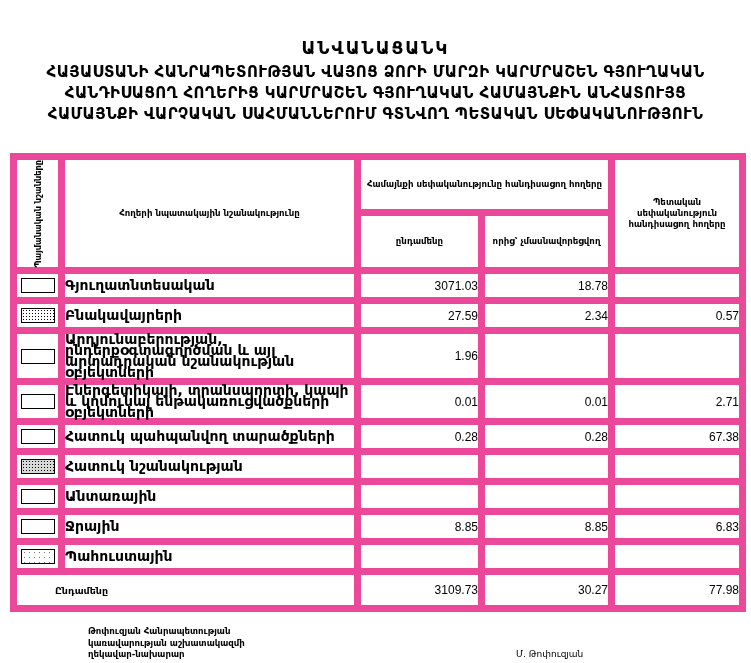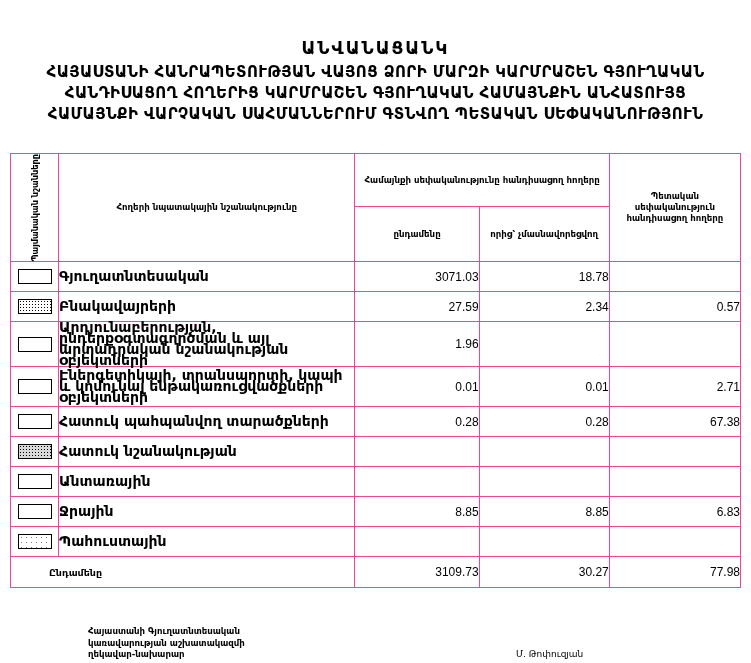--- a/index.html
+++ b/index.html
@@ -67,21 +67,21 @@
     top: 153px;
     left: 10px;
     width: 731px;
   }
   table.main {
     border-collapse: collapse;
     width: 731px;
     table-layout: fixed;
   }
   table.main td, table.main th {
-    border: 1px solid #ec4899;
+    border: 7px solid #ec4899;
     padding: 0;
     vertical-align: middle;
   }
   .hdr {
     text-align: center;
     font-size: 8.6px;
     font-weight: bold;
     line-height: 11px;
     padding: 3px 4px;
   }
@@ -320,20 +320,20 @@
           <td class="name" colspan="2">Ընդամենը</td>
           <td class="num">3109.73</td>
           <td class="num">30.27</td>
           <td class="num">77.98</td>
         </tr>
       </tbody>
     </table>
   </div>
 
   <div class="footer-left">
-    <div>Հայաստանի Գյուղատնտեսական</div>
+    <div>Թոփուզյան Հանրապետության</div>
     <div>կառավարության աշխատակազմի</div>
     <div>ղեկավար-նախարար</div>
   </div>
 
   <div class="footer-right">Մ. Թոփուզյան</div>
 
 </div>
 
 </body></html>

